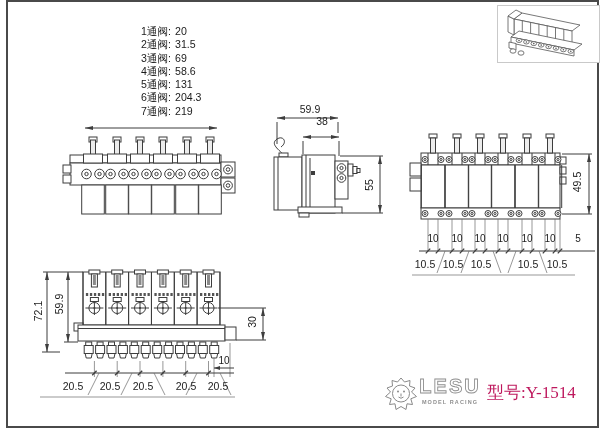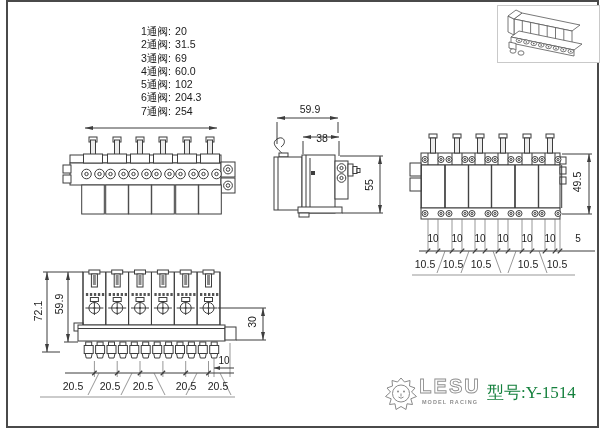--- a/index.html
+++ b/index.html
@@ -9,36 +9,36 @@
   .abs{position:absolute;}
   svg{position:absolute;overflow:visible;}
   .dimtxt{position:absolute;font-size:10.5px;text-align:center;white-space:nowrap;color:#1c1c1c;}
   .rot{transform:rotate(-90deg);}
   .spec-row{height:13.3px;font-size:10.6px;line-height:13.3px;white-space:nowrap;}
   .spec-row .lab{display:inline-block;width:40px;text-align:right;}
   .spec-row .val{margin-left:4px;}
   #thumb{position:absolute;left:497px;top:5px;width:101px;height:56px;border:1px solid #c9c9c9;background:#fff;}
   #tagline{position:absolute;left:416px;top:399px;width:68px;text-align:center;
            font-size:5.5px;font-weight:bold;letter-spacing:1.1px;color:#8f8f8f;}
-  #model{position:absolute;left:487px;top:381px;font-size:17px;font-family:"Liberation Serif",serif;color:#15803d;}
+  #model{position:absolute;left:487px;top:381px;font-size:17px;font-family:"Liberation Serif",serif;color:#be185d;}
 </style>
 </head>
 <body>
 
 <div id="sheet">
   <div id="frame"></div>
 
   <div class="abs" style="left:131px;top:25px;">
     <div class="spec-row"><span class="lab">1通阀:</span><span class="val">20</span></div>
     <div class="spec-row"><span class="lab">2通阀:</span><span class="val">31.5</span></div>
     <div class="spec-row"><span class="lab">3通阀:</span><span class="val">69</span></div>
-    <div class="spec-row"><span class="lab">4通阀:</span><span class="val">60.0</span></div>
-    <div class="spec-row"><span class="lab">5通阀:</span><span class="val">102</span></div>
+    <div class="spec-row"><span class="lab">4通阀:</span><span class="val">58.6</span></div>
+    <div class="spec-row"><span class="lab">5通阀:</span><span class="val">131</span></div>
     <div class="spec-row"><span class="lab">6通阀:</span><span class="val">204.3</span></div>
-    <div class="spec-row"><span class="lab">7通阀:</span><span class="val">254</span></div>
+    <div class="spec-row"><span class="lab">7通阀:</span><span class="val">219</span></div>
   </div>
 
   <svg style="left:60px;top:118px;" width="180" height="102">
     <defs>
       <g id="secA">
         <rect x="-4" y="19" width="8" height="5" fill="#fff"></rect>
         <rect x="-2.5" y="22" width="5" height="15" fill="#ececec"></rect>
         <rect x="-9.5" y="36" width="19" height="9" fill="#fff"></rect>
         <circle cx="-6.5" cy="56" r="4.8" fill="#fff"></circle>
           <circle cx="-6.5" cy="56" r="1.7"></circle>
@@ -267,21 +267,21 @@
           <line x1="102" y1="108" x2="91" y2="130"></line>
           <line x1="124" y1="108" x2="135" y2="130"></line>
           <line x1="167" y1="108" x2="156" y2="130"></line>
           <line x1="190" y1="108" x2="201" y2="130"></line>
         </g>
       </g>
     </g>
   </svg>
 
   <div class="dimtxt" style="left:294px;top:103px;width:32px;">59.9</div>
-  <div class="dimtxt" style="left:308px;top:132px;width:28px;">38</div>
+  <div class="dimtxt" style="left:308px;top:115px;width:28px;">38</div>
   <div class="dimtxt rot" style="left:355px;top:179px;width:28px;">55</div>
 
   <div class="dimtxt rot" style="left:563px;top:176px;width:28px;">49.5</div>
   <div class="dimtxt" style="left:424px;top:233px;width:18px;font-size:10px;">10</div>
   <div class="dimtxt" style="left:448px;top:233px;width:18px;font-size:10px;">10</div>
   <div class="dimtxt" style="left:471px;top:233px;width:18px;font-size:10px;">10</div>
   <div class="dimtxt" style="left:494px;top:233px;width:18px;font-size:10px;">10</div>
   <div class="dimtxt" style="left:518px;top:233px;width:18px;font-size:10px;">10</div>
   <div class="dimtxt" style="left:541px;top:233px;width:18px;font-size:10px;">10</div>
   <div class="dimtxt" style="left:570px;top:233px;width:16px;font-size:10px;">5</div>

